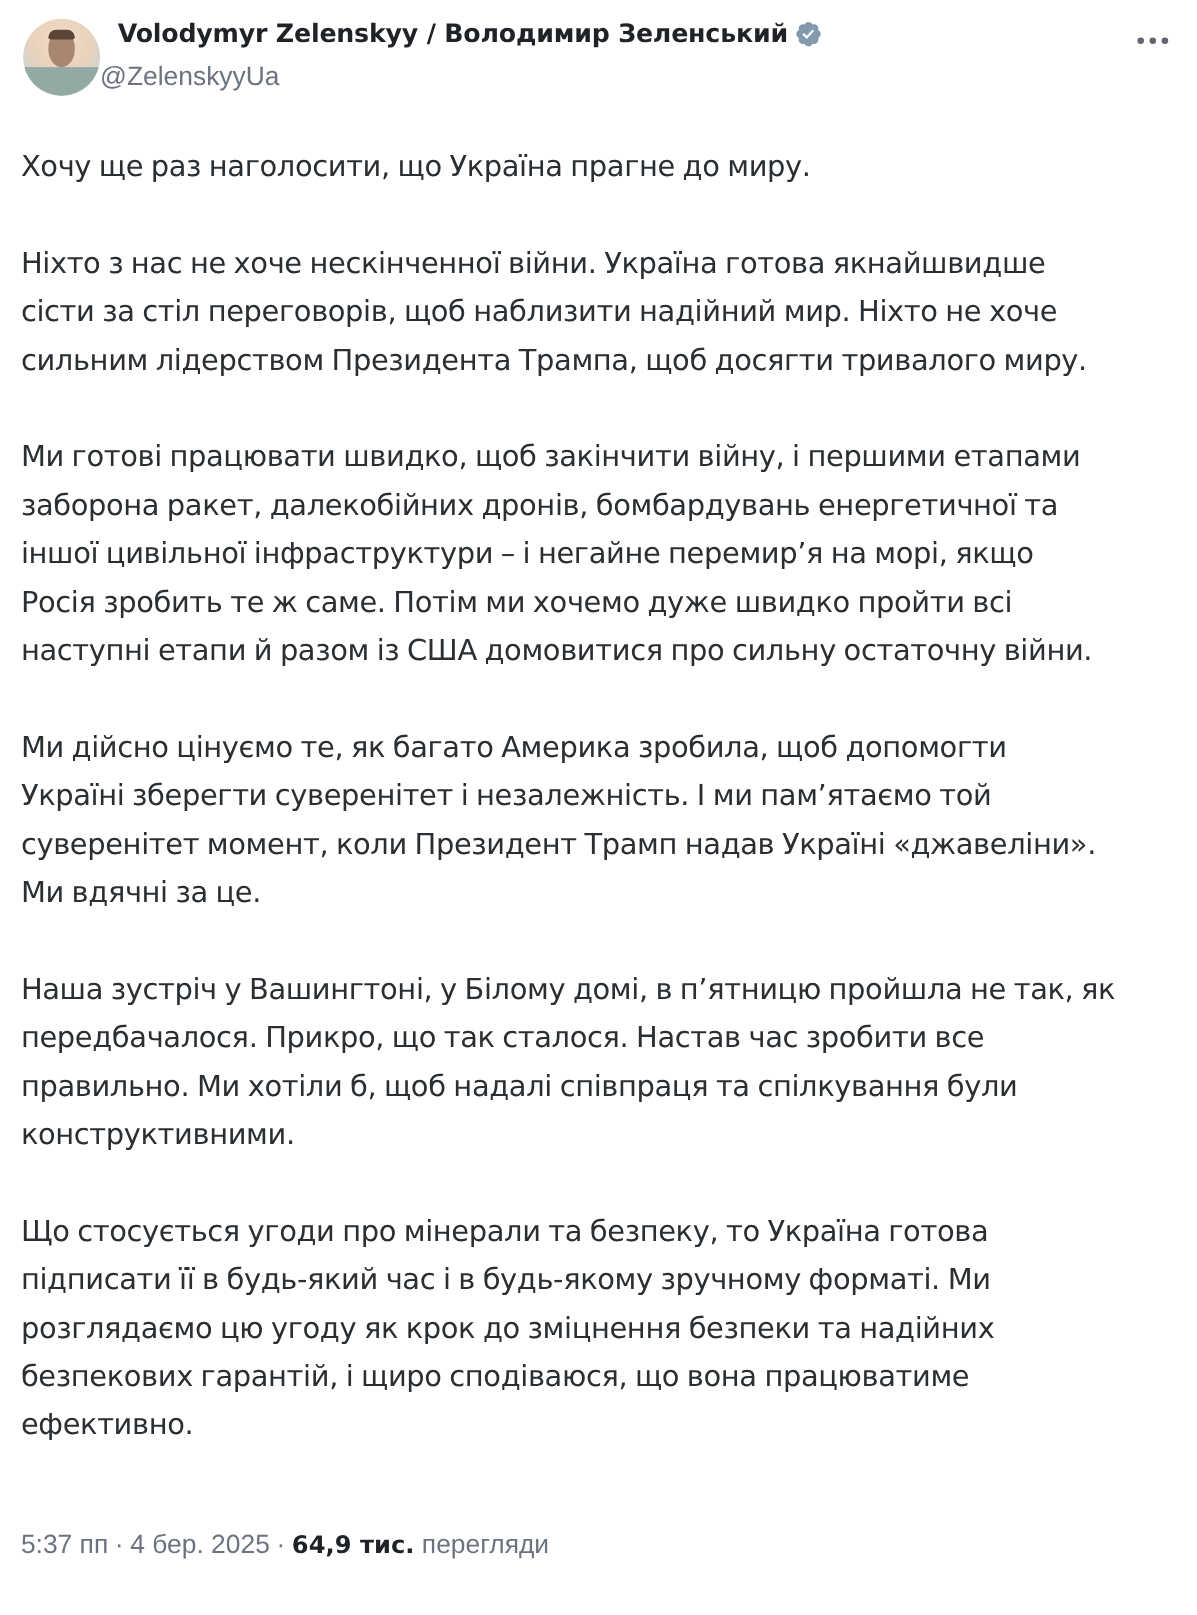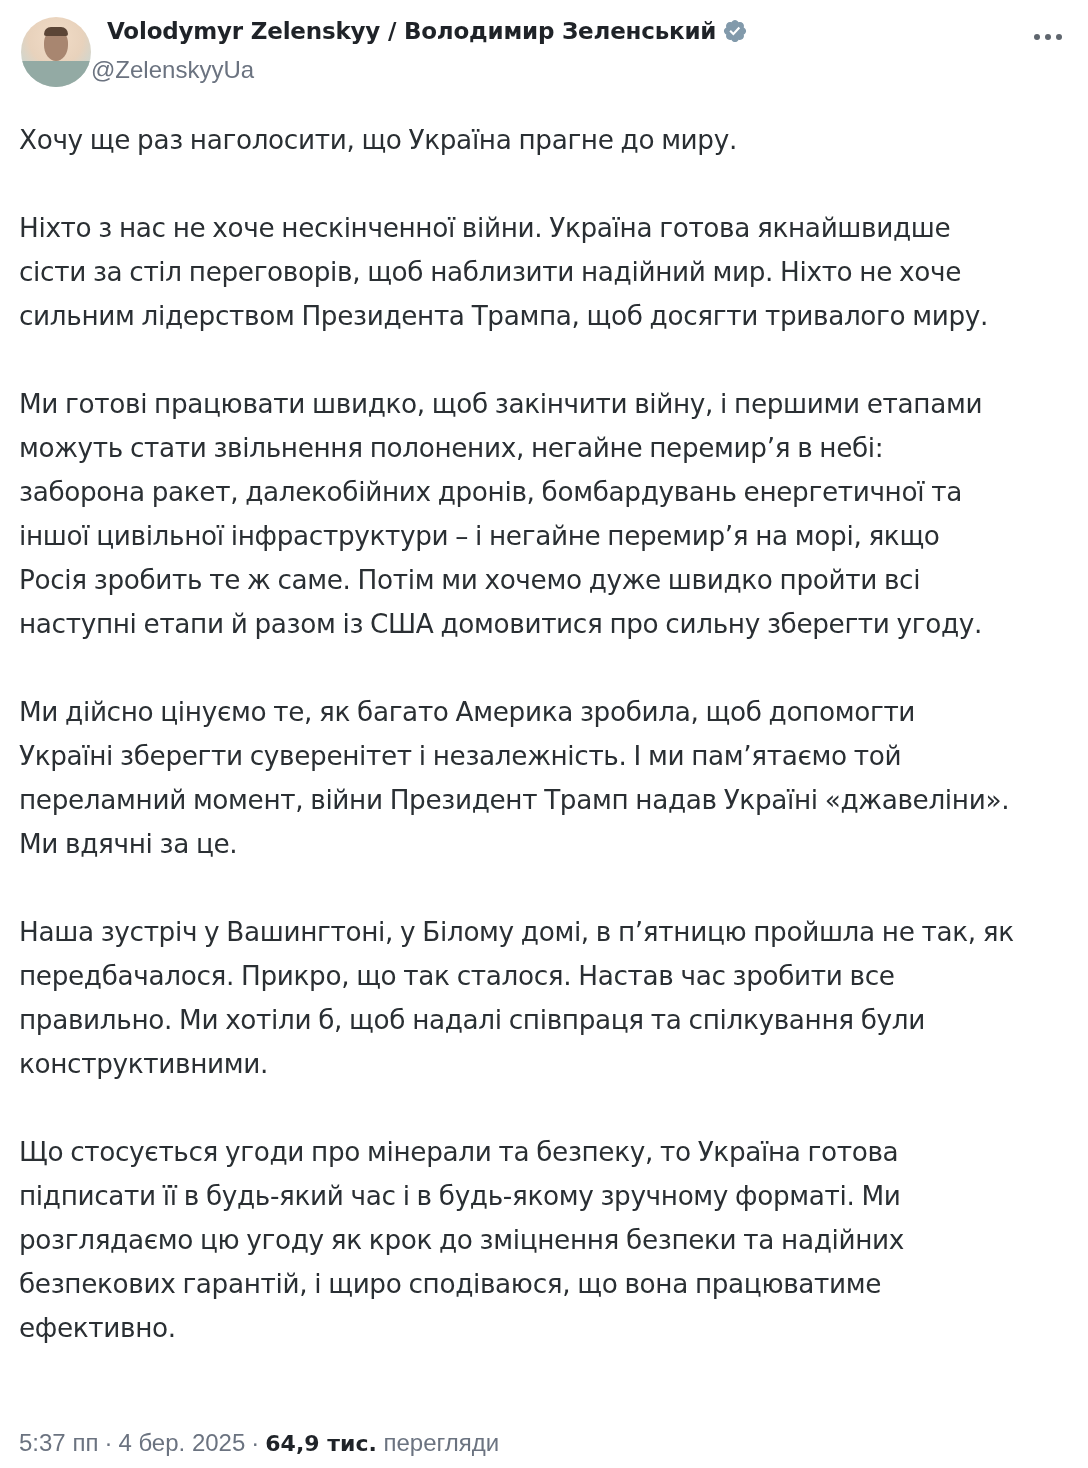--- a/index.html
+++ b/index.html
@@ -112,30 +112,30 @@
       top: 118px;
       width: 1060px;
       font-family: "DejaVu Sans", sans-serif;
       font-size: 26.3px;
       line-height: 44px;
       color: #2a2f33;
       letter-spacing: -0.35px;
       word-spacing: -1px;
     }
     .tweet-body p {
-      margin: 0 0 44px 0;
+      margin: 12px 0 44px 0;
       white-space: nowrap;
     }
     .tweet-body p .ln {
       display: block;
     }
     .footer {
       position: absolute;
       left: 19px;
-      top: 1429px;
+      top: 1391px;
       font-family: "Liberation Sans", sans-serif;
       font-size: 24px;
       color: #6b7380;
       white-space: nowrap;
     }
     .footer .views-count {
       font-weight: bold;
       color: #1f2328;
       font-family: "DejaVu Sans", sans-serif;
       font-size: 22px;
@@ -177,30 +177,29 @@
   <p>
     <span class="ln">Хочу ще раз наголосити, що Україна прагне до миру.</span>
   </p>
   <p>
     <span class="ln">Ніхто з нас не хоче нескінченної війни. Україна готова якнайшвидше</span>
     <span class="ln">сісти за стіл переговорів, щоб наблизити надійний мир. Ніхто не хоче</span>
     <span class="ln">сильним лідерством Президента Трампа, щоб досягти тривалого миру.</span>
   </p>
   <p>
     <span class="ln">Ми готові працювати швидко, щоб закінчити війну, і першими етапами</span>
-    <span class="ln">можуть стати звільнення полонених, негайне перемир’я в небі:</span>
     <span class="ln">заборона ракет, далекобійних дронів, бомбардувань енергетичної та</span>
     <span class="ln">іншої цивільної інфраструктури – і негайне перемир’я на морі, якщо</span>
     <span class="ln">Росія зробить те ж саме. Потім ми хочемо дуже швидко пройти всі</span>
-    <span class="ln">наступні етапи й разом із США домовитися про сильну зберегти угоду.</span>
+    <span class="ln">наступні етапи й разом із США домовитися про сильну остаточну війни.</span>
   </p>
   <p>
     <span class="ln">Ми дійсно цінуємо те, як багато Америка зробила, щоб допомогти</span>
     <span class="ln">Україні зберегти суверенітет і незалежність. І ми пам’ятаємо той</span>
-    <span class="ln">переламний момент, війни Президент Трамп надав Україні «джавеліни».</span>
+    <span class="ln">суверенітет момент, коли Президент Трамп надав Україні «джавеліни».</span>
     <span class="ln">Ми вдячні за це.</span>
   </p>
   <p>
     <span class="ln">Наша зустріч у Вашингтоні, у Білому домі, в п’ятницю пройшла не так, як</span>
     <span class="ln">передбачалося. Прикро, що так сталося. Настав час зробити все</span>
     <span class="ln">правильно. Ми хотіли б, щоб надалі співпраця та спілкування були</span>
     <span class="ln">конструктивними.</span>
   </p>
   <p>
     <span class="ln">Що стосується угоди про мінерали та безпеку, то Україна готова</span>

